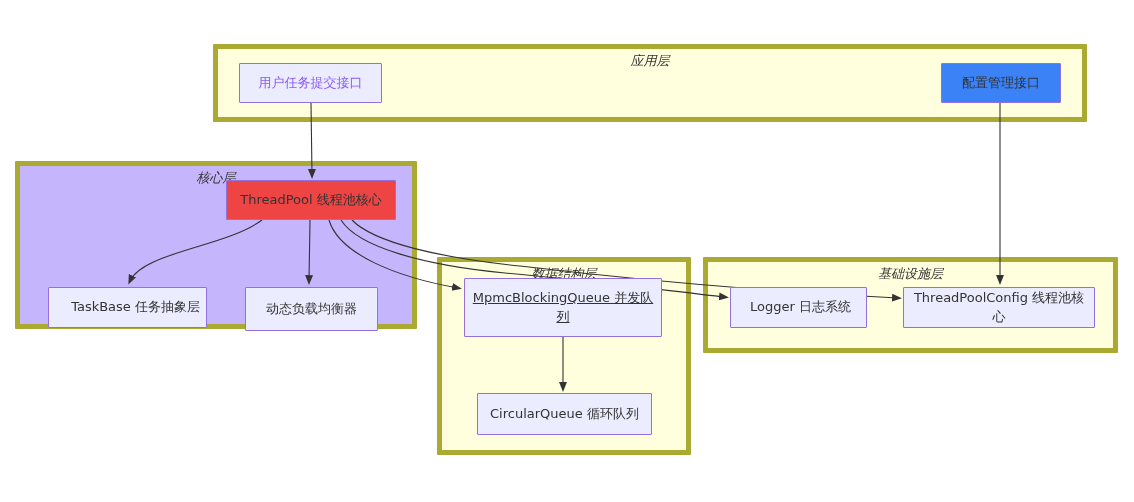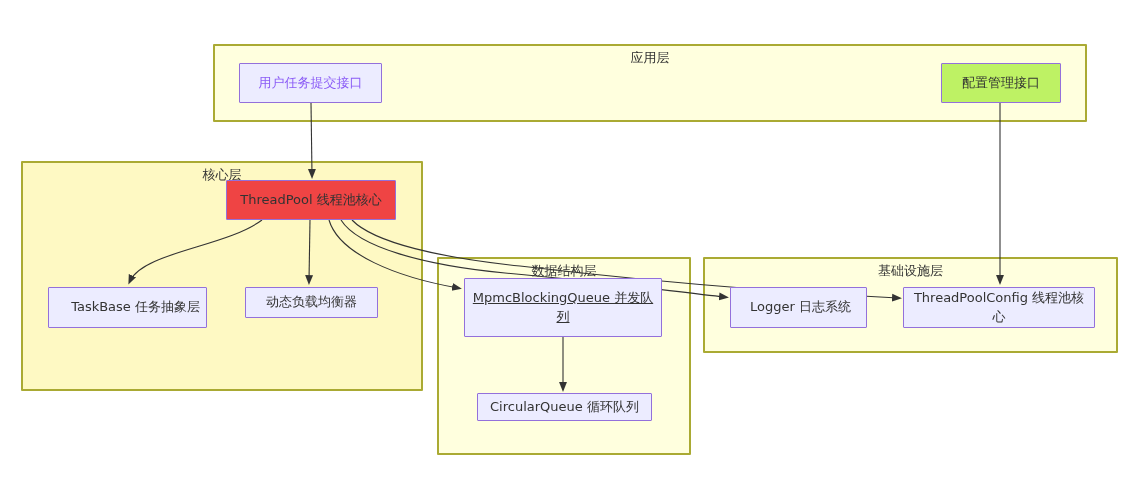--- a/index.html
+++ b/index.html
@@ -2,21 +2,21 @@
 <html><head>
 <meta charset="utf-8">
 <style>
   html,body{margin:0;padding:0;background:#ffffff;}
   .canvas{
     position:relative;width:1134px;height:502px;background:#ffffff;
     font-family:"DejaVu Sans","Liberation Sans",sans-serif;overflow:hidden;
   }
   .cluster{
     position:absolute;box-sizing:border-box;
-    border:2px solid #7f1d1d;background:#ffffde;border-radius:1px;z-index:1;
+    border:5px solid #7f1d1d;background:#ffffde;border-radius:1px;z-index:1;font-style:italic;
   }
   .cluster-title{
     position:absolute;top:4px;left:0;right:0;text-align:center;
     font-size:13px;color:#333;line-height:1.2;
   }
   svg.edge-layer{position:absolute;left:0;top:0;z-index:2;}
   .edge{fill:none;stroke-width:1.1px;}
   .node{
     position:absolute;box-sizing:border-box;z-index:3;
     background:#ECECFF;border:1px solid #9370DB;border-radius:1px;
@@ -26,21 +26,21 @@
   }
 </style>
 </head>
 <body>
 
 <div class="canvas">
   <div id="clusters">
       <div class="cluster" style="left: 213px; top: 44px; width: 874px; height: 78px; background: rgb(255, 255, 222); border-color: rgb(170, 170, 51);">
         <span class="cluster-title" style="color: rgb(51, 51, 51);">应用层</span>
       </div>
-      <div class="cluster" style="left: 21px; top: 161px; width: 402px; height: 230px; background: #fef9c3; border-color: rgb(170, 170, 51);">
+      <div class="cluster" style="left: 15px; top: 161px; width: 402px; height: 168px; background: #c4b5fd; border-color: rgb(170, 170, 51);">
         <span class="cluster-title" style="color: rgb(51, 51, 51);">核心层</span>
       </div>
       <div class="cluster" style="left: 437px; top: 257px; width: 254px; height: 198px; background: rgb(255, 255, 222); border-color: rgb(170, 170, 51);">
         <span class="cluster-title" style="color: rgb(51, 51, 51);">数据结构层</span>
       </div>
       <div class="cluster" style="left: 703px; top: 257px; width: 415px; height: 96px; background: rgb(255, 255, 222); border-color: rgb(170, 170, 51);">
         <span class="cluster-title" style="color: rgb(51, 51, 51);">基础设施层</span>
       </div>
     </div>
   <svg class="edge-layer" width="1134" height="502" viewBox="0 0 1134 502">
@@ -57,36 +57,36 @@
         <path d="M329,220 C339,254 396,277 458,288" class="edge" stroke="#333333" marker-end="url(#arrowhead)"></path>
         <path d="M341,220 C358,247 423,265 505,273 C595,281 670,291 725,297" class="edge" stroke="#333333" marker-end="url(#arrowhead)"></path>
         <path d="M352,220 C374,243 442,258 520,266 C655,282 795,293 898,298" class="edge" stroke="#333333" marker-end="url(#arrowhead)"></path>
         <path d="M563,337 L563,388" class="edge" stroke="#333333" marker-end="url(#arrowhead)"></path>
       </g>
   </svg>
   <div id="nodes">
       <div class="node" style="left: 239px; top: 63px; width: 143px; height: 40px; background: rgb(236, 236, 255); border-color: rgb(147, 112, 219); color: #8b5cf6;">
         <span>用户任务提交接口</span>
       </div>
-      <div class="node" style="left: 941px; top: 63px; width: 120px; height: 40px; background: #bef264; border-color: rgb(147, 112, 219); color: rgb(51, 51, 51);">
+      <div class="node" style="left: 941px; top: 63px; width: 120px; height: 40px; background: #3b82f6; border-color: rgb(147, 112, 219); color: rgb(51, 51, 51);">
         <span>配置管理接口</span>
       </div>
       <div class="node" style="left: 226px; top: 180px; width: 170px; height: 40px; background: #ef4444; border-color: rgb(147, 112, 219); color: rgb(51, 51, 51);">
         <span>ThreadPool 线程池核心</span>
       </div>
       <div class="node" style="left: 48px; top: 287px; width: 159px; height: 41px; background: rgb(236, 236, 255); border-color: rgb(147, 112, 219); color: rgb(51, 51, 51); justify-content: flex-end;">
         <span>TaskBase 任务抽象层</span>
       </div>
-      <div class="node" style="left: 245px; top: 287px; width: 133px; height: 31px; background: rgb(236, 236, 255); border-color: rgb(147, 112, 219); color: rgb(51, 51, 51);">
+      <div class="node" style="left: 245px; top: 287px; width: 133px; height: 44px; background: rgb(236, 236, 255); border-color: rgb(147, 112, 219); color: rgb(51, 51, 51);">
         <span>动态负载均衡器</span>
       </div>
       <div class="node" style="left: 464px; top: 278px; width: 198px; height: 59px; background: rgb(236, 236, 255); border-color: rgb(147, 112, 219); color: rgb(51, 51, 51); text-decoration: underline;">
         <span>MpmcBlockingQueue 并发队列</span>
       </div>
-      <div class="node" style="left: 477px; top: 393px; width: 175px; height: 28px; background: rgb(236, 236, 255); border-color: rgb(147, 112, 219); color: rgb(51, 51, 51);">
+      <div class="node" style="left: 477px; top: 393px; width: 175px; height: 42px; background: rgb(236, 236, 255); border-color: rgb(147, 112, 219); color: rgb(51, 51, 51);">
         <span>CircularQueue 循环队列</span>
       </div>
       <div class="node" style="left: 730px; top: 287px; width: 137px; height: 41px; background: rgb(236, 236, 255); border-color: rgb(147, 112, 219); color: rgb(51, 51, 51); padding-left: 10px;">
         <span>Logger 日志系统</span>
       </div>
       <div class="node" style="left: 903px; top: 287px; width: 192px; height: 41px; background: rgb(236, 236, 255); border-color: rgb(147, 112, 219); color: rgb(51, 51, 51);">
         <span>ThreadPoolConfig 线程池核心</span>
       </div>
     </div>
 </div>

